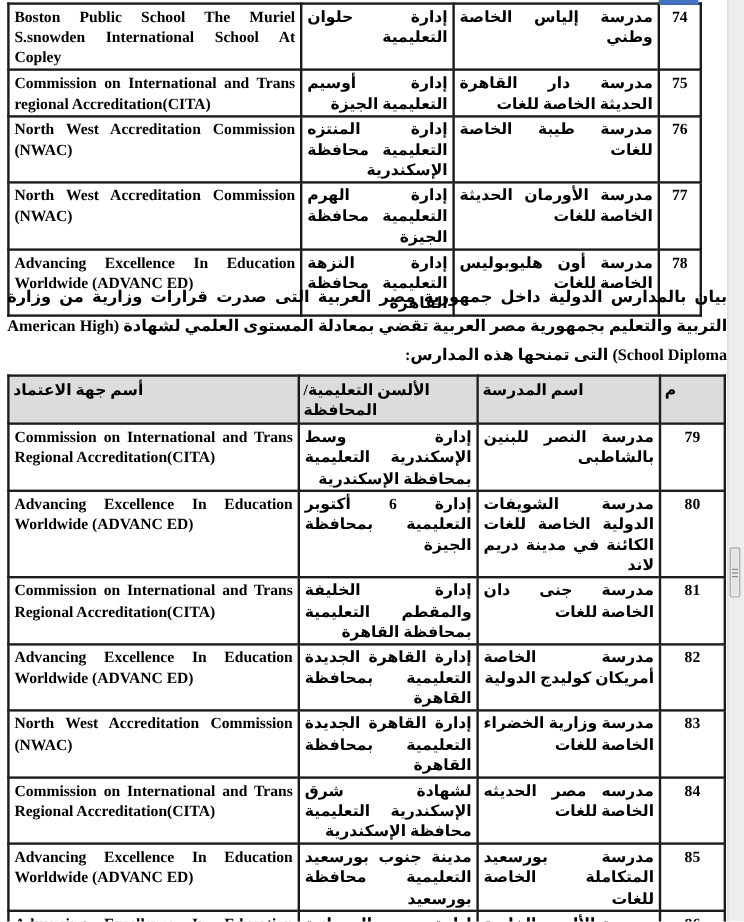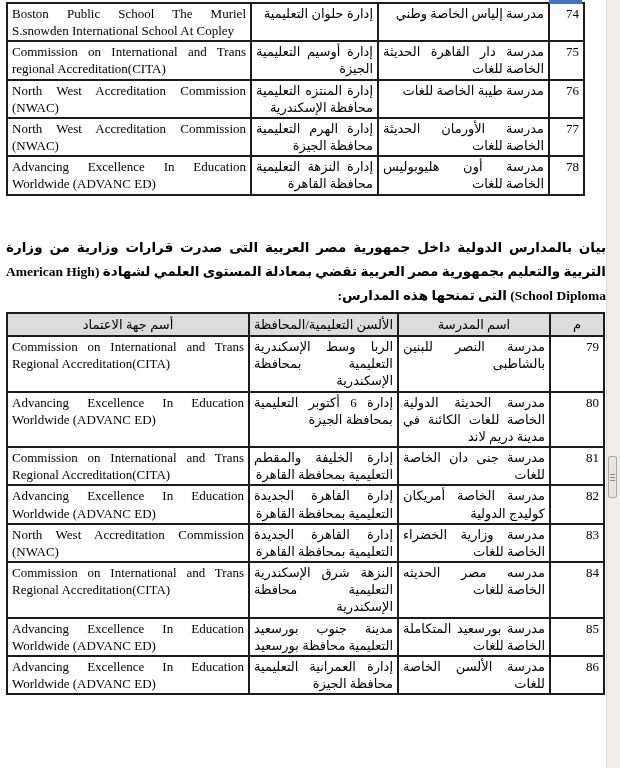--- a/index.html
+++ b/index.html
@@ -5,28 +5,28 @@
   html,body { margin:0; padding:0; }
   body {
     width:620px; height:768px; position:relative; overflow:hidden;
     background:#ffffff; color:#000;
     font-family:"Liberation Serif","DejaVu Sans",serif;
   }
   
   table.doc { border-collapse:collapse; table-layout:fixed; direction:rtl; }
   table.doc td, table.doc th {
     border:2px solid #1c1c1c; padding:1px 4px; vertical-align:top;
-    font-weight:normal; font-size:13px; line-height:1.32; overflow:hidden;
+    font-weight:bold; font-size:13px; line-height:1.32; overflow:hidden;
   }
   #table-top { position:absolute; top:2px; left:6px; width:577px; }
   #table-bottom { position:absolute; top:312px; left:6px; width:597px; }
   table.doc th {
-    background:#dcdcdc; text-align:center; font-size:13px; padding:2px 3px;
+    background:#dcdcdc; text-align:left; font-size:13px; padding:2px 3px;
   }
-  td.num { font-size:13.5px; }
+  td.num { text-align:center; font-size:13.5px; }
   td.ar  { text-align:justify; direction:rtl; }
   td.en  { direction:ltr; text-align:justify; font-size:12.5px; line-height:1.3; }
   
   #intro {
     position:absolute; top:236px; left:6px; width:600px;
     direction:rtl; text-align:justify; font-weight:bold;
     font-size:13.5px; line-height:1.78;
   }
   
   #blue-sliver {
@@ -118,27 +118,27 @@
       <th>اسم المدرسة</th>
       <th>الألسن التعليمية/المحافظة</th>
       <th>أسم جهة الاعتماد</th>
     </tr>
   </thead>
   <tbody>
 
       <tr>
         <td class="num">79</td>
         <td class="ar">مدرسة النصر للبنين بالشاطبى</td>
-        <td class="ar">الربا وسط الإسكندرية التعليمية بمحافظة الإسكندرية</td>
+        <td class="ar">إدارة وسط الإسكندرية التعليمية بمحافظة الإسكندرية</td>
         <td class="en">Commission on International and Trans Regional Accreditation(CITA)</td>
       </tr>
 
       <tr>
         <td class="num">80</td>
-        <td class="ar">مدرسة الحديثة الدولية الخاصة للغات الكائنة في مدينة دريم لاند</td>
+        <td class="ar">مدرسة الشويفات الدولية الخاصة للغات الكائنة في مدينة دريم لاند</td>
         <td class="ar">إدارة 6 أكتوبر التعليمية بمحافظة الجيزة</td>
         <td class="en">Advancing Excellence In Education Worldwide (ADVANC ED)</td>
       </tr>
 
       <tr>
         <td class="num">81</td>
         <td class="ar">مدرسة جنى دان الخاصة للغات</td>
         <td class="ar">إدارة الخليفة والمقطم التعليمية بمحافظة القاهرة</td>
         <td class="en">Commission on International and Trans Regional Accreditation(CITA)</td>
       </tr>
@@ -153,21 +153,21 @@
       <tr>
         <td class="num">83</td>
         <td class="ar">مدرسة وزارية الخضراء الخاصة للغات</td>
         <td class="ar">إدارة القاهرة الجديدة التعليمية بمحافظة القاهرة</td>
         <td class="en">North West Accreditation Commission (NWAC)</td>
       </tr>
 
       <tr>
         <td class="num">84</td>
         <td class="ar">مدرسه مصر الحديثه الخاصة للغات</td>
-        <td class="ar">النزهة شرق الإسكندرية التعليمية محافظة الإسكندرية</td>
+        <td class="ar">لشهادة شرق الإسكندرية التعليمية محافظة الإسكندرية</td>
         <td class="en">Commission on International and Trans Regional Accreditation(CITA)</td>
       </tr>
 
       <tr>
         <td class="num">85</td>
         <td class="ar">مدرسة بورسعيد المتكاملة الخاصة للغات</td>
         <td class="ar">مدينة جنوب بورسعيد التعليمية محافظة بورسعيد</td>
         <td class="en">Advancing Excellence In Education Worldwide (ADVANC ED)</td>
       </tr>
 

